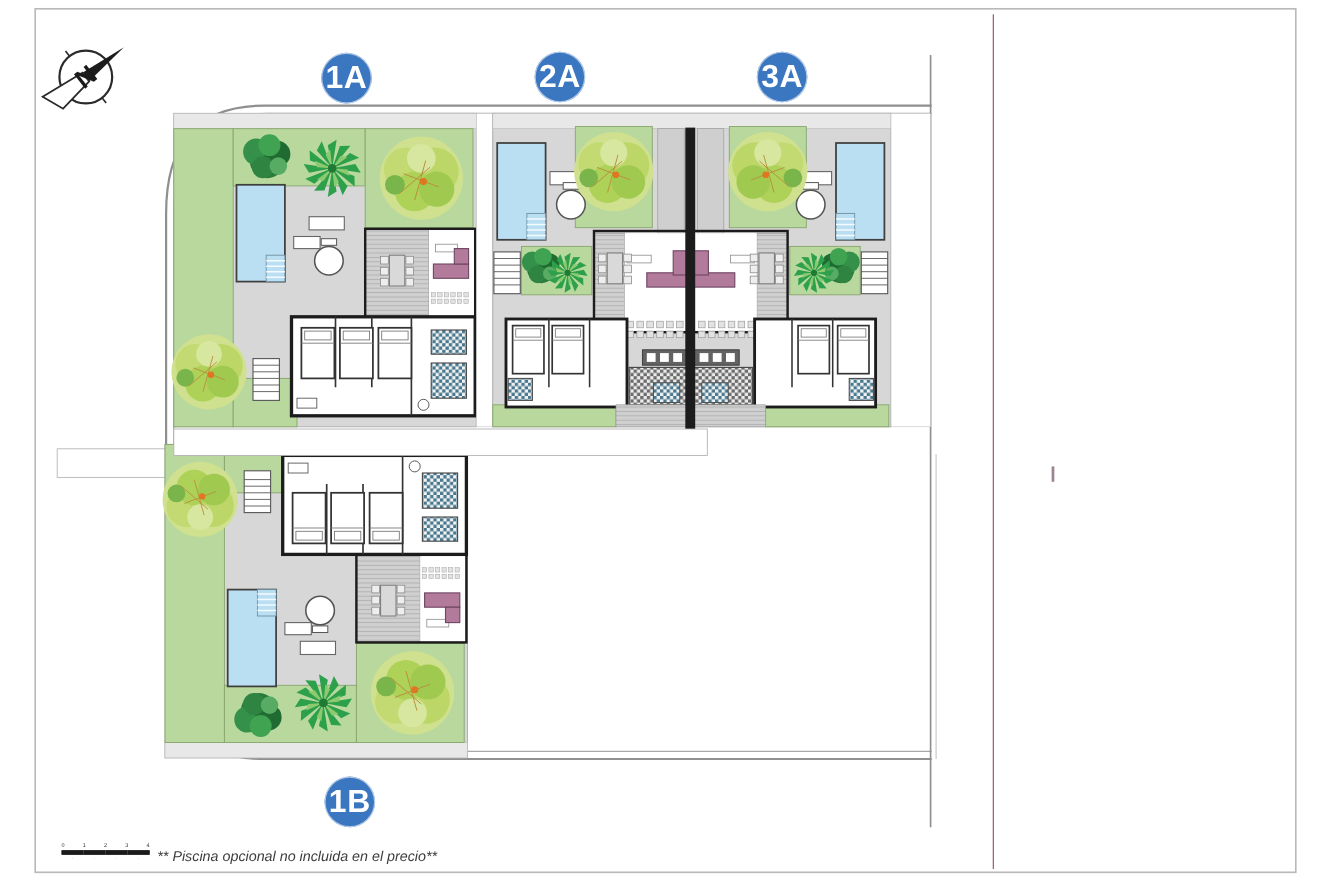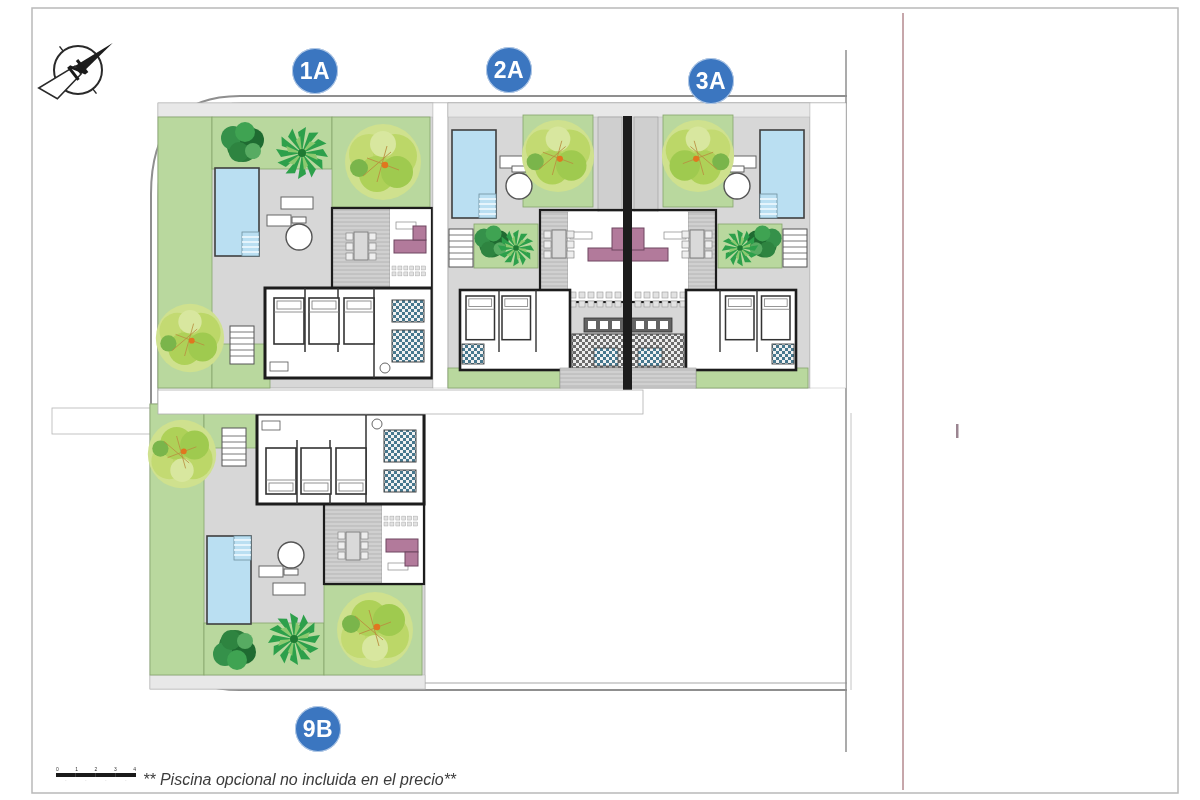--- a/index.html
+++ b/index.html
@@ -5,27 +5,27 @@
   html,body{margin:0;padding:0;background:#fff;}
   #canvas{
     position:relative;width:1200px;height:800px;background:#ffffff;overflow:hidden;
     font-family:"Liberation Sans", sans-serif;
   }
   #plan-svg{position:absolute;left:0;top:0;}
   .badge{
     position:absolute;width:46px;height:46px;border-radius:50%;
     background:var(--badge,#3b76c0);color:#fff;
     display:flex;align-items:center;justify-content:center;
-    font-weight:bold;font-size:23px;letter-spacing:0.5px;
+    font-weight:bold;font-size:29px;letter-spacing:0.5px;
     box-shadow:0 0 0 1px rgba(255,255,255,0.6) inset;
     user-select:none;
   }
   #footnote{
     position:absolute;left:143px;top:771px;
-    font-size:16px;font-style:italic;color:#3c3c3c;white-space:nowrap;
+    font-size:13px;font-style:italic;color:#3c3c3c;white-space:nowrap;
   }
   #scalebar{position:absolute;left:56px;top:766px;width:80px;}
   #scalebar .ticks{display:flex;justify-content:space-between;font-size:5px;color:#333;line-height:6px;}
   #scalebar .bar{height:3.5px;background:#1a1a1a;margin-top:1px;
     background-image:linear-gradient(90deg,#1a1a1a 0 24%,#3d3d3d 24% 25%,#1a1a1a 25% 49%,#3d3d3d 49% 50%,#1a1a1a 50% 74%,#3d3d3d 74% 75%,#1a1a1a 75% 100%);}
   #scalebar .sub{display:flex;justify-content:space-around;font-size:4px;color:#888;line-height:5px;margin-top:1px;}
 </style>
 </head>
 <body>
 
@@ -275,22 +275,22 @@
         <line x1="0" y1="24" x2="0" y2="30" stroke="#2a2a2a" stroke-width="1.5"></line>
         <polygon points="0,-5 44,0 0,5" fill="#1c1c1c"></polygon>
         <polygon points="0,-5 -42,-10 -34,10 0,5" fill="#fff" stroke="#2a2a2a" stroke-width="1.6"></polygon>
         <text x="0" y="8" text-anchor="middle" font-size="24" font-weight="bold" fill="#1a1a1a" font-family="Liberation Sans, sans-serif">N</text>
       </g>
     </g>
   </svg>
 
   <div class="badge" style="left:292px;top:48px;">1A</div>
   <div class="badge" style="left:486px;top:47px;">2A</div>
-  <div class="badge" style="left:688px;top:58px;">3A</div>
-  <div class="badge" style="left:295px;top:706px;">9B</div>
+  <div class="badge" style="left:688px;top:47px;">3A</div>
+  <div class="badge" style="left:295px;top:706px;">1B</div>
 
   <div id="scalebar">
     <div class="ticks">
       <span>0</span>
       <span>1</span>
       <span>2</span>
       <span>3</span>
       <span>4</span>
     </div>
     <div class="bar"></div>

